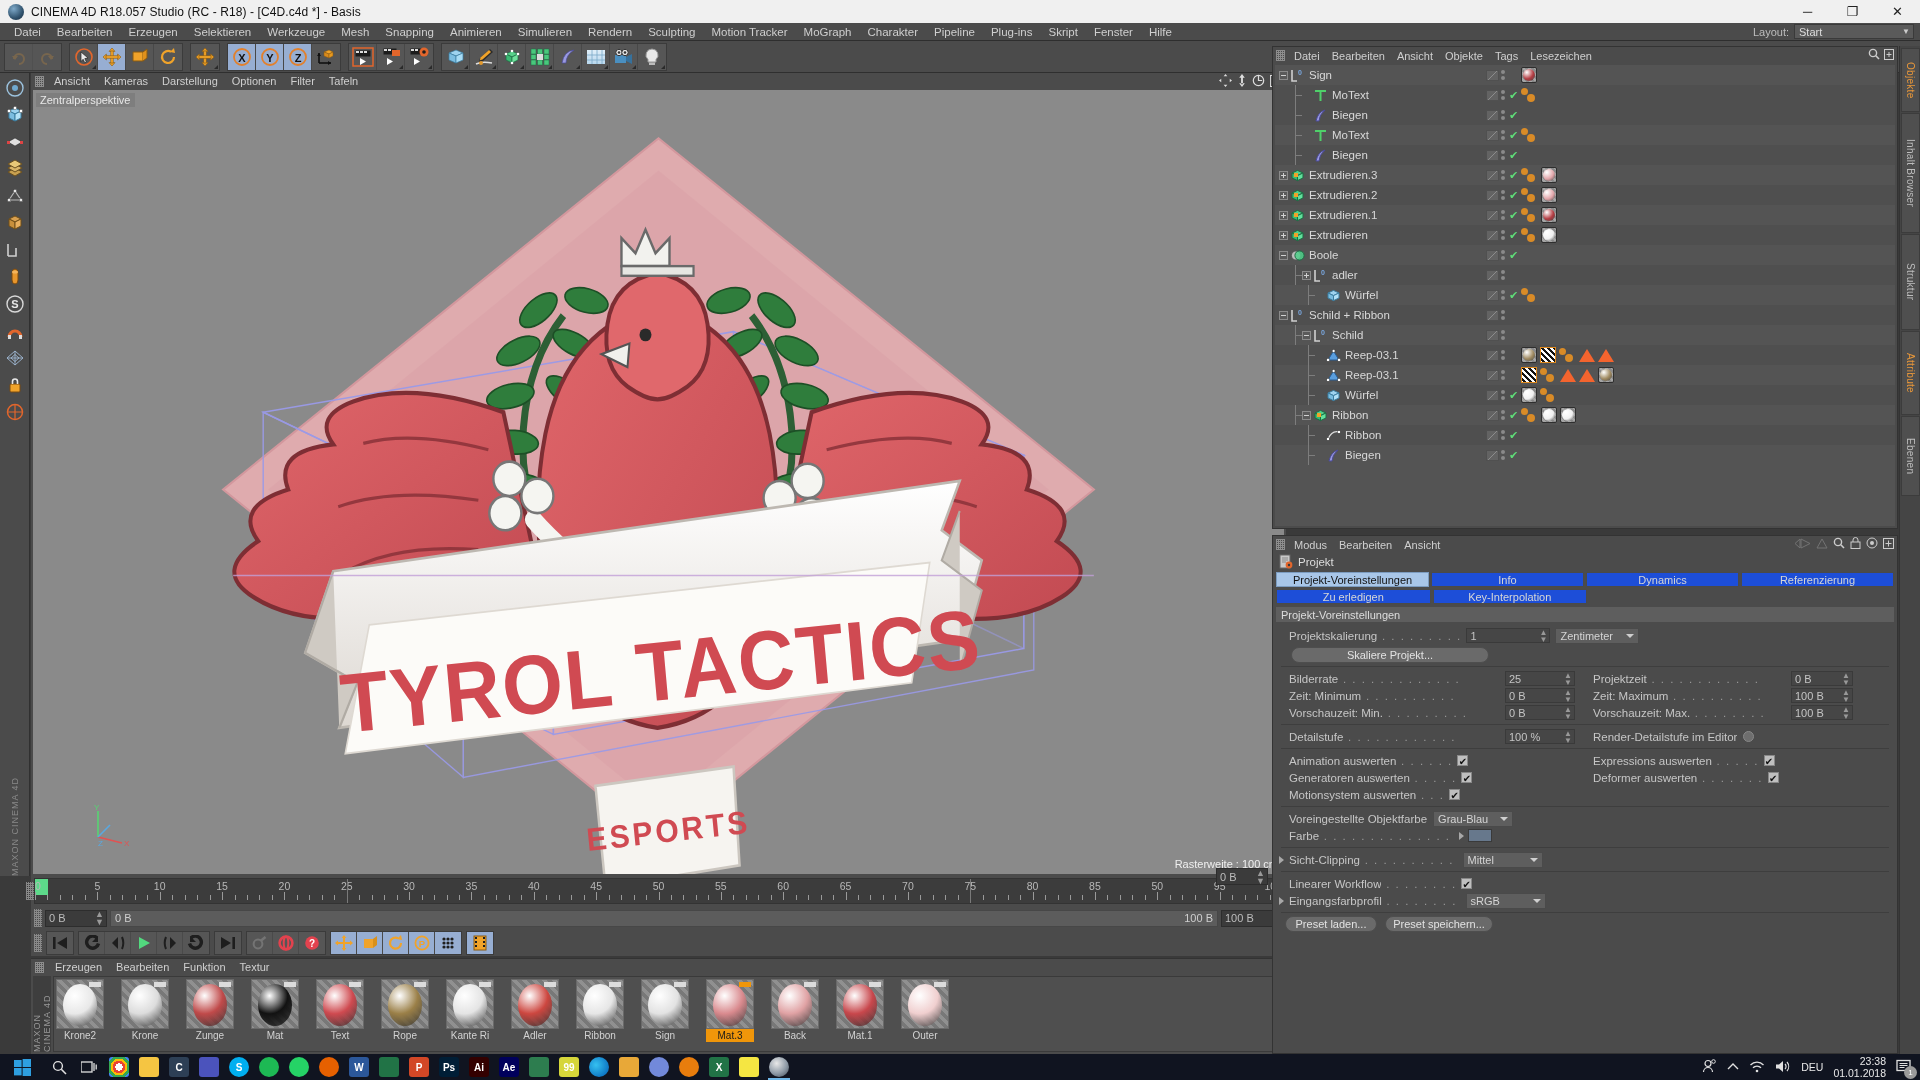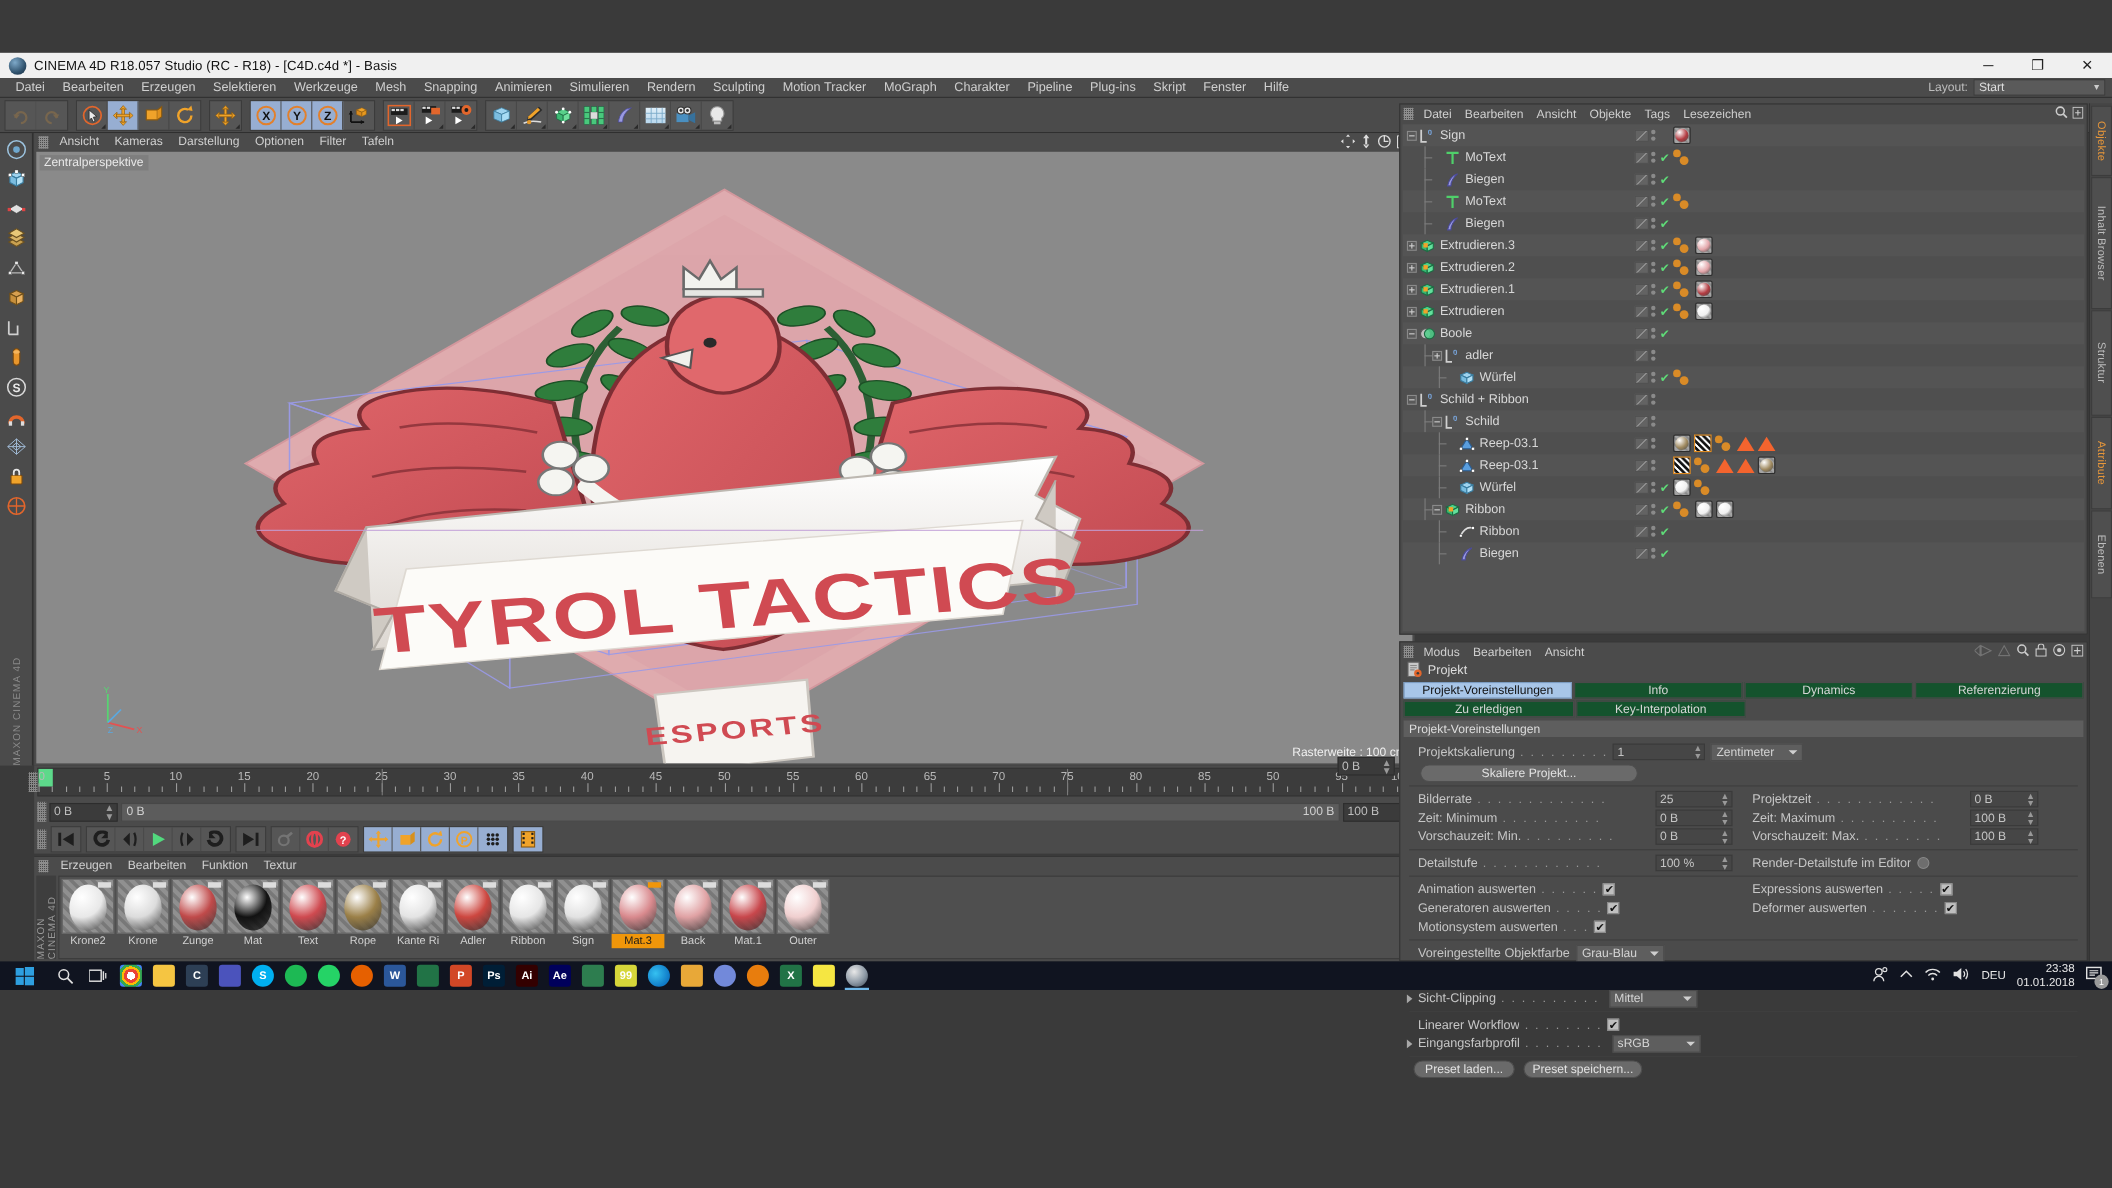--- a/index.html
+++ b/index.html
@@ -1,18 +1,18 @@
 <!DOCTYPE html>
 <html><head>
 <meta charset="utf-8">
 <style>
   * { box-sizing: border-box; margin:0; padding:0; }
   html,body { width:1920px; height:1080px; overflow:hidden; background:#3a3a3a;
     font-family:"Liberation Sans", sans-serif; font-size:12px; color:#c8c8c8; -webkit-font-smoothing:antialiased;}
-  .app { position:relative; width:1920px; height:852px;margin-top:48px; }
+  .app { position:relative; width:1920px; height:1080px; }
 
   
   .titlebar { height:23px; background:#f0f0f0; display:flex; align-items:center; color:#111; font-size:12px; }
   .titlebar .c4dicon { width:16px;height:16px;margin:0 7px 0 8px; border-radius:50%;
      background:radial-gradient(circle at 35% 30%, #7ea9c9 0%, #31536e 60%, #16283a 100%); flex:none;}
   .titlebar .ttl { flex:1; letter-spacing:.1px;}
   .wbtns { display:flex; height:23px; }
   .wbtn { width:45px;height:23px;display:flex;align-items:center;justify-content:center;color:#222;font-size:13px;}
 
   
@@ -70,21 +70,21 @@
   .transport{position:absolute;left:31px;right:634px;bottom:124px;height:26px;background:#4b4b4b;display:flex;align-items:center;gap:4px;padding-left:3px;}
   .tp-grp{display:flex;border:1px solid #3b3b3b;background:#565656;height:24px;align-items:center;}
   .tp-b{width:26px;height:22px;display:flex;align-items:center;justify-content:center;border-right:1px solid #4a4a4a;}
   .tp-b:last-child{border-right:none;}
   .tp-b.act{background:#97aed2;}
 
   
   .matmgr{position:absolute;left:31px;bottom:26px;width:1252px;height:96px;background:#4b4b4b;border-top:1px solid #333;}
   .mm-menu{height:16px;display:flex;align-items:center;padding-left:4px;}
   .mm-menu .mi{padding:0 7px;font-size:11px;color:#cfcfcf;}
-  .mm-body{position:absolute;left:22px;top:17px;right:2px;bottom:2px;background:#4f4f4f;border:1px solid #3a3a3a;display:flex;gap:0;padding:2px;}
+  .mm-body{position:absolute;left:22px;top:17px;right:2px;bottom:2px;background:#4f4f4f;border:1px solid #3a3a3a;display:flex;gap:15px;padding:2px;}
   .mm-side{position:absolute;left:2px;top:17px;bottom:2px;width:18px;background:#3e3e3e;
     display:flex;align-items:center;justify-content:center;}
   .mm-side span{writing-mode:vertical-rl;transform:rotate(180deg);font-size:9px;color:#999;letter-spacing:1px;}
   .mat{width:48px;margin-right:2px;}
   .mat-sw{width:48px;height:50px;border:1px solid #6a6a6a;position:relative;overflow:hidden;
     background-image:linear-gradient(45deg,#909090 25%,#787878 25%,#787878 50%,#909090 50%,#909090 75%,#787878 75%);
     background-size:10px 10px;}
   .mat-ball{position:absolute;left:50%;top:52%;transform:translate(-50%,-50%);width:34px;height:42px;border-radius:50%;}
   .mat-tab{position:absolute;right:2px;top:2px;width:12px;height:5px;background:#dcdcdc;}
   .mat-name{height:13px;font-size:10px;color:#d2d2d2;text-align:center;line-height:13px;overflow:hidden;white-space:nowrap;}
@@ -141,21 +141,21 @@
 
   
   .am{position:absolute;right:22px;top:535px;left:1272px;bottom:26px;background:#4b4b4b;border:1px solid #333;}
   .am-menu{height:17px;display:flex;align-items:center;padding-left:3px;position:relative;}
   .am-menu .grip{width:9px;height:11px;margin-right:3px;
     background-image:repeating-linear-gradient(0deg,#8d8d8d 0 1px,transparent 1px 2px),repeating-linear-gradient(90deg,#8d8d8d 0 1px,transparent 1px 2px);}
   .am-menu .mi{padding:0 6px;font-size:11px;color:#cfcfcf;}
   .am-menu .icons{position:absolute;right:3px;display:flex;gap:5px;align-items:center;}
   .am-obj{height:18px;display:flex;align-items:center;gap:5px;padding-left:6px;font-size:11.5px;color:#ddd;}
   .am-tabs{display:flex;gap:2px;padding:1px 3px;}
-  .am-tab{flex:1;height:15px;background:#14532d;border:1px solid #4a4a4a;font-size:11px;color:#d6d6d6;
+  .am-tab{flex:1;height:15px;background:#1d4ed8;border:1px solid #4a4a4a;font-size:11px;color:#d6d6d6;
      display:flex;align-items:center;justify-content:center;}
   .am-tab.act{background:#a8c6e8;color:#111;border-color:#7c9cc0;}
   .am-sec{height:15px;background:#5e5e5e;font-size:11px;color:#ddd;display:flex;align-items:center;padding-left:5px;margin:2px 3px 0 3px;}
   .arow{display:flex;align-items:center;height:17px;padding-left:16px;font-size:11.5px;}
   .alab{color:#c6c6c6;white-space:nowrap;overflow:hidden;}
   .dots-fill{flex:0 0 auto;color:#9a9a9a;letter-spacing:1.5px;overflow:hidden;white-space:nowrap;}
   .afield{height:15px;background:#464646;border:1px solid #3a3a3a;font-size:11px;color:#c4c4c4;
      display:flex;align-items:center;padding:0 3px;position:relative;}
   .afield .sp{position:absolute;right:2px;font-size:8px;color:#999;line-height:7px;}
   .adrop{height:16px;background:#5e5e5e;border:1px solid #4a4a4a;font-size:11px;color:#d4d4d4;

